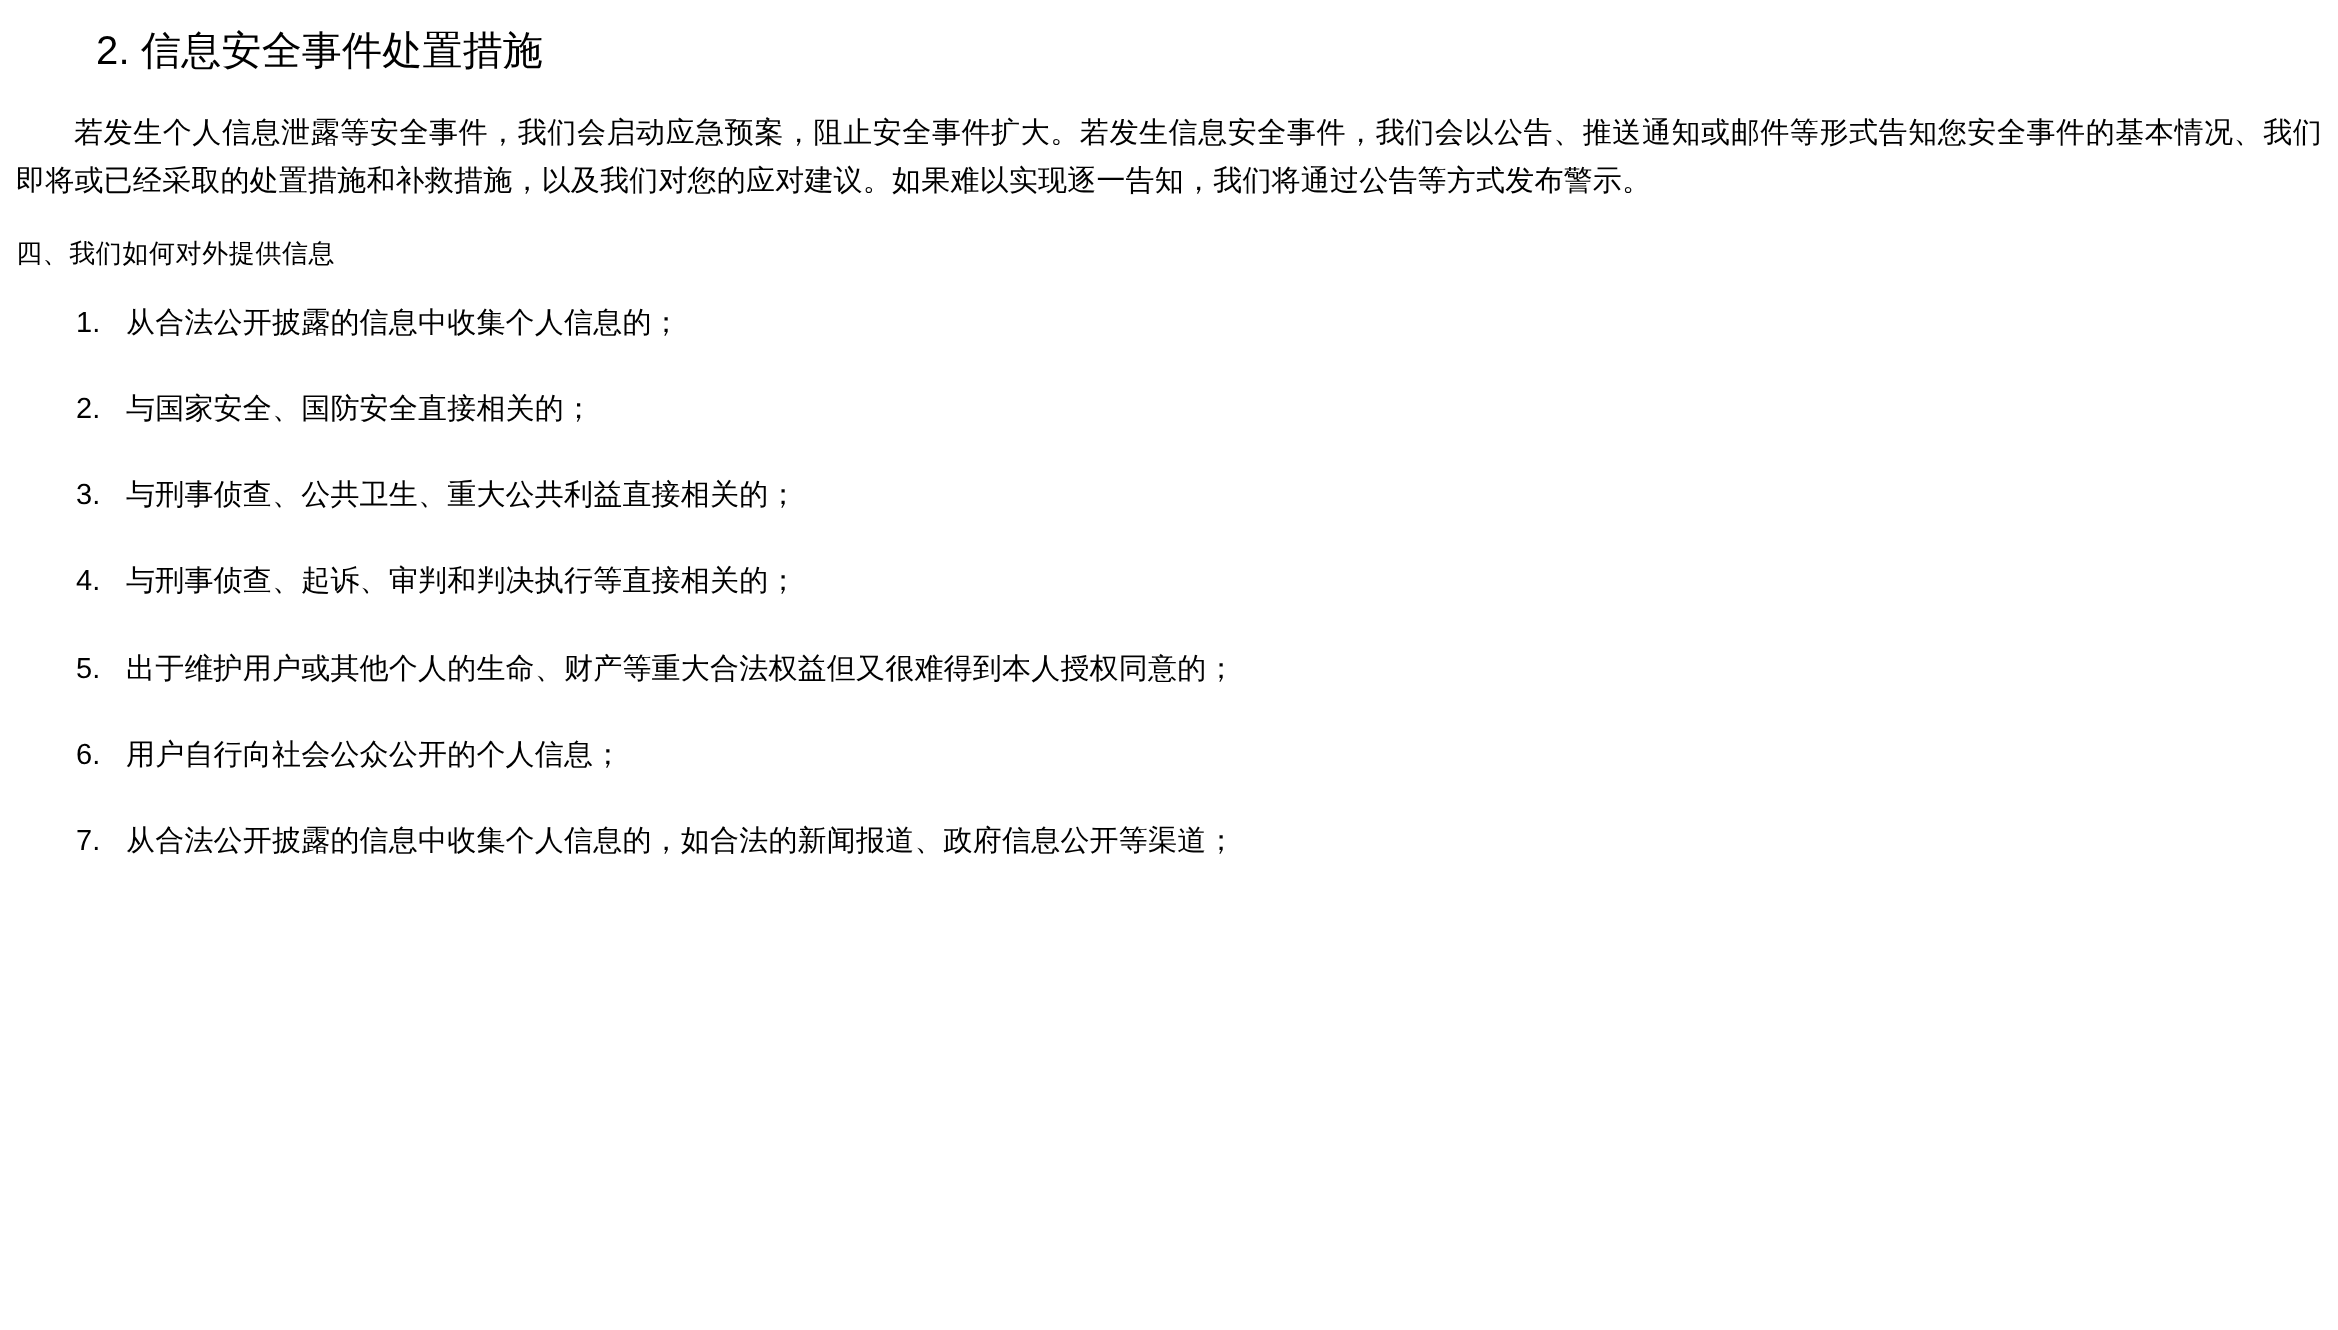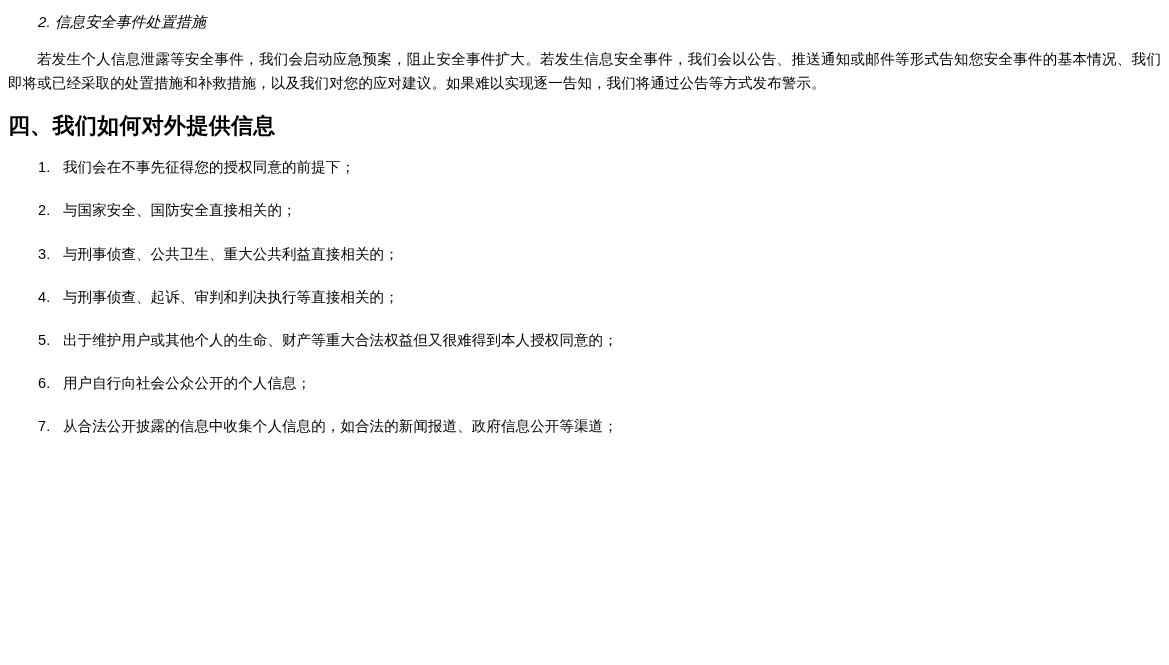--- a/index.html
+++ b/index.html
@@ -22,30 +22,29 @@
   p.para {
     margin: 0 0 14px 0;
     font-size: 14.5px;
     line-height: 1.62;
     text-align: justify;
     text-indent: 2em;
     letter-spacing: 0.1px;
   }
   p.subheading {
     margin: 0 0 14px 0;
-    font-size: 15px;
+    font-size: 20px;
     line-height: 1.62;
     text-indent: 2em;
     letter-spacing: 0.1px;
-    font-style: italic;
   }
   h2.section-title {
     margin: 10px 0 14px 0;
-    font-size: 22px;
-    font-weight: bold;
+    font-size: 13px;
+    font-weight: normal;
     line-height: 1.5;
     letter-spacing: 0.3px;
   }
   ol.ordered-list {
     margin: 6px 0 0 0;
     padding-left: 0;
     list-style: none;
     counter-reset: li;
   }
   ol.ordered-list > li {
@@ -76,21 +75,21 @@
 
   <p class="subheading">2. 信息安全事件处置措施</p>
 
   <p class="para">若发生个人信息泄露等安全事件，我们会启动应急预案，阻止安全事件扩大。若发生信息安全事件，我们会以公告、推送通知或邮件等形式告知您安全事件的基本情况、我们即将或已经采取的处置措施和补救措施，以及我们对您的应对建议。如果难以实现逐一告知，我们将通过公告等方式发布警示。</p>
 
   <h2 class="section-title">四、我们如何对外提供信息</h2>
 
 
 
   <ol class="ordered-list">
-    <li>我们会在不事先征得您的授权同意的前提下；</li>
+    <li>从合法公开披露的信息中收集个人信息的；</li>
     <li>与国家安全、国防安全直接相关的；</li>
     <li>与刑事侦查、公共卫生、重大公共利益直接相关的；</li>
     <li>与刑事侦查、起诉、审判和判决执行等直接相关的；</li>
     <li>出于维护用户或其他个人的生命、财产等重大合法权益但又很难得到本人授权同意的；</li>
     <li>用户自行向社会公众公开的个人信息；</li>
     <li>从合法公开披露的信息中收集个人信息的，如合法的新闻报道、政府信息公开等渠道；</li>
 
   </ol>
 
 </div>

